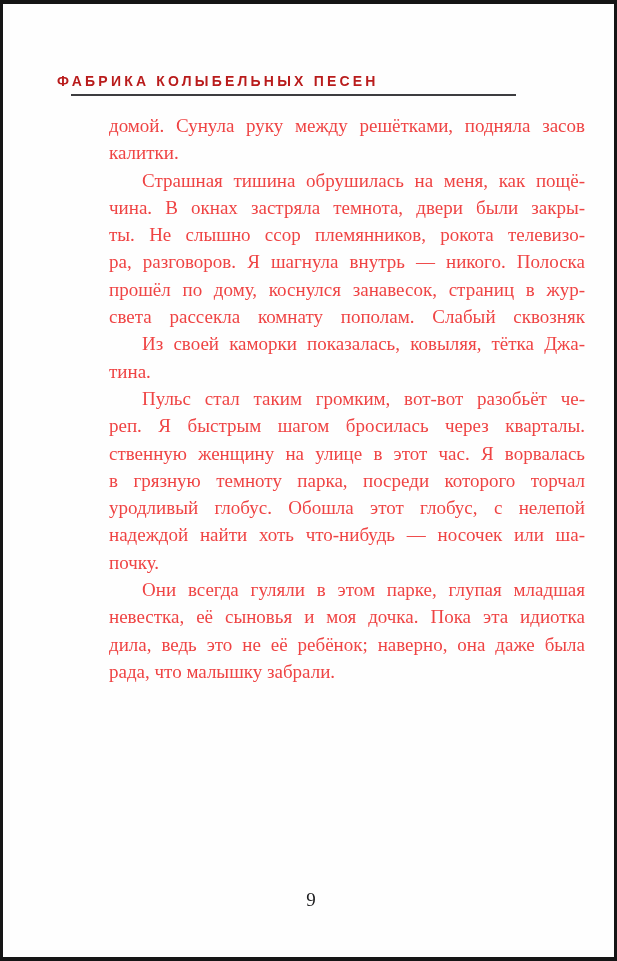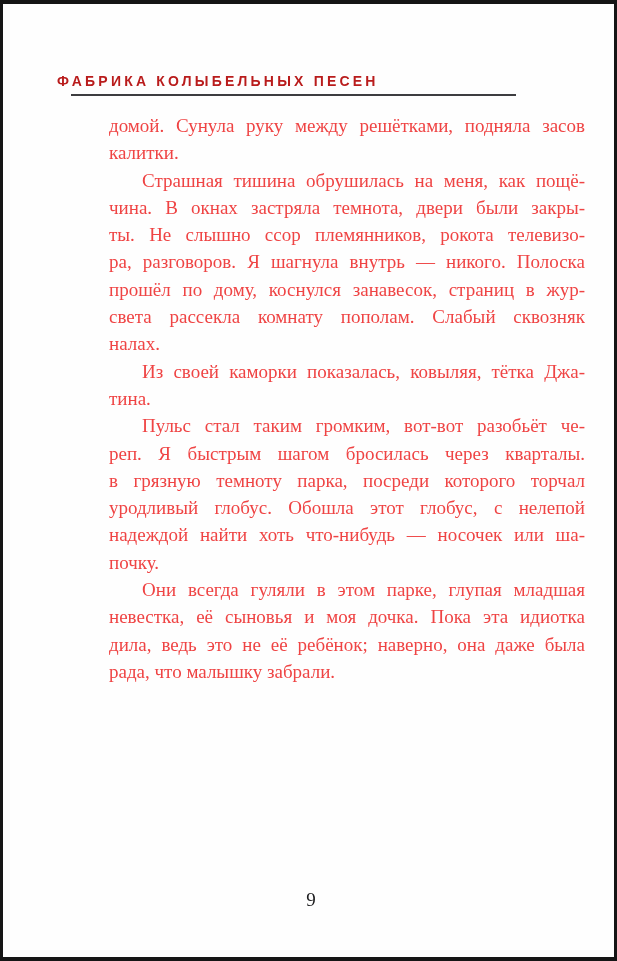--- a/index.html
+++ b/index.html
@@ -91,29 +91,29 @@
         <div class="line">домой. Сунула руку между решётками, подняла засов</div>
         <div class="line para-end">калитки.</div>
       </div>
       <div class="paragraph">
         <div class="line indent">Страшная тишина обрушилась на меня, как пощё-</div>
         <div class="line">чина. В окнах застряла темнота, двери были закры-</div>
         <div class="line">ты. Не слышно ссор племянников, рокота телевизо-</div>
         <div class="line">ра, разговоров. Я шагнула внутрь — никого. Полоска</div>
         <div class="line">прошёл по дому, коснулся занавесок, страниц в жур-</div>
         <div class="line">света рассекла комнату пополам. Слабый сквозняк</div>
-        <div class="line para-end">налах.</div>
       </div>
       <div class="paragraph">
         <div class="line indent">Из своей каморки показалась, ковыляя, тётка Джа-</div>
         <div class="line para-end">тина.</div>
       </div>
       <div class="paragraph">
         <div class="line indent">Пульс стал таким громким, вот-вот разобьёт че-</div>
         <div class="line">реп. Я быстрым шагом бросилась через кварталы.</div>
+        <div class="line">ственную женщину на улице в этот час. Я ворвалась</div>
         <div class="line">в грязную темноту парка, посреди которого торчал</div>
         <div class="line">уродливый глобус. Обошла этот глобус, с нелепой</div>
         <div class="line">надеждой найти хоть что-нибудь — носочек или ша-</div>
         <div class="line para-end">почку.</div>
       </div>
       <div class="paragraph">
         <div class="line indent">Они всегда гуляли в этом парке, глупая младшая</div>
         <div class="line">невестка, её сыновья и моя дочка. Пока эта идиотка</div>
         <div class="line">дила, ведь это не её ребёнок; наверно, она даже была</div>
         <div class="line para-end">рада, что малышку забрали.</div>

